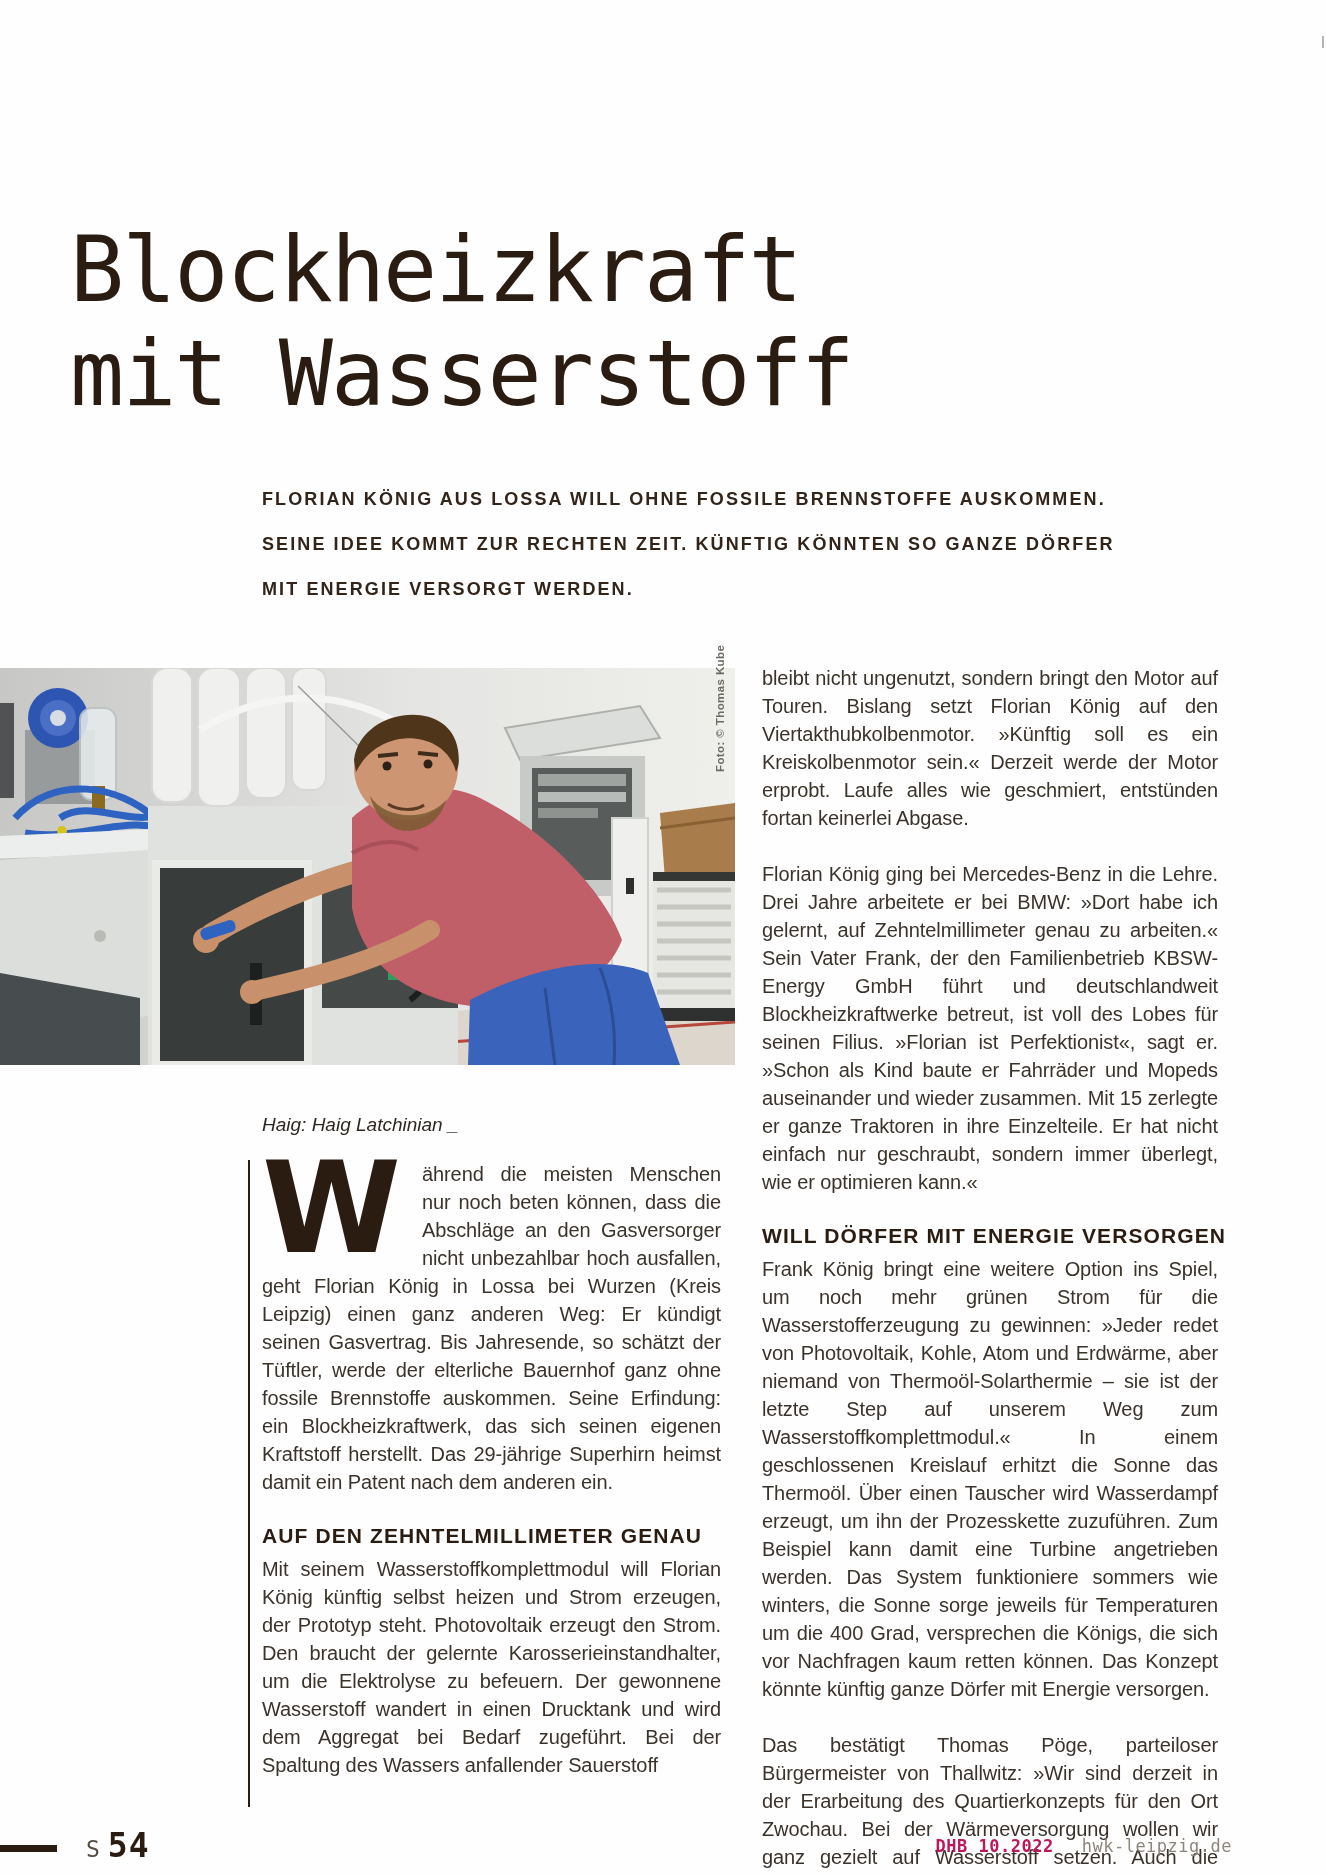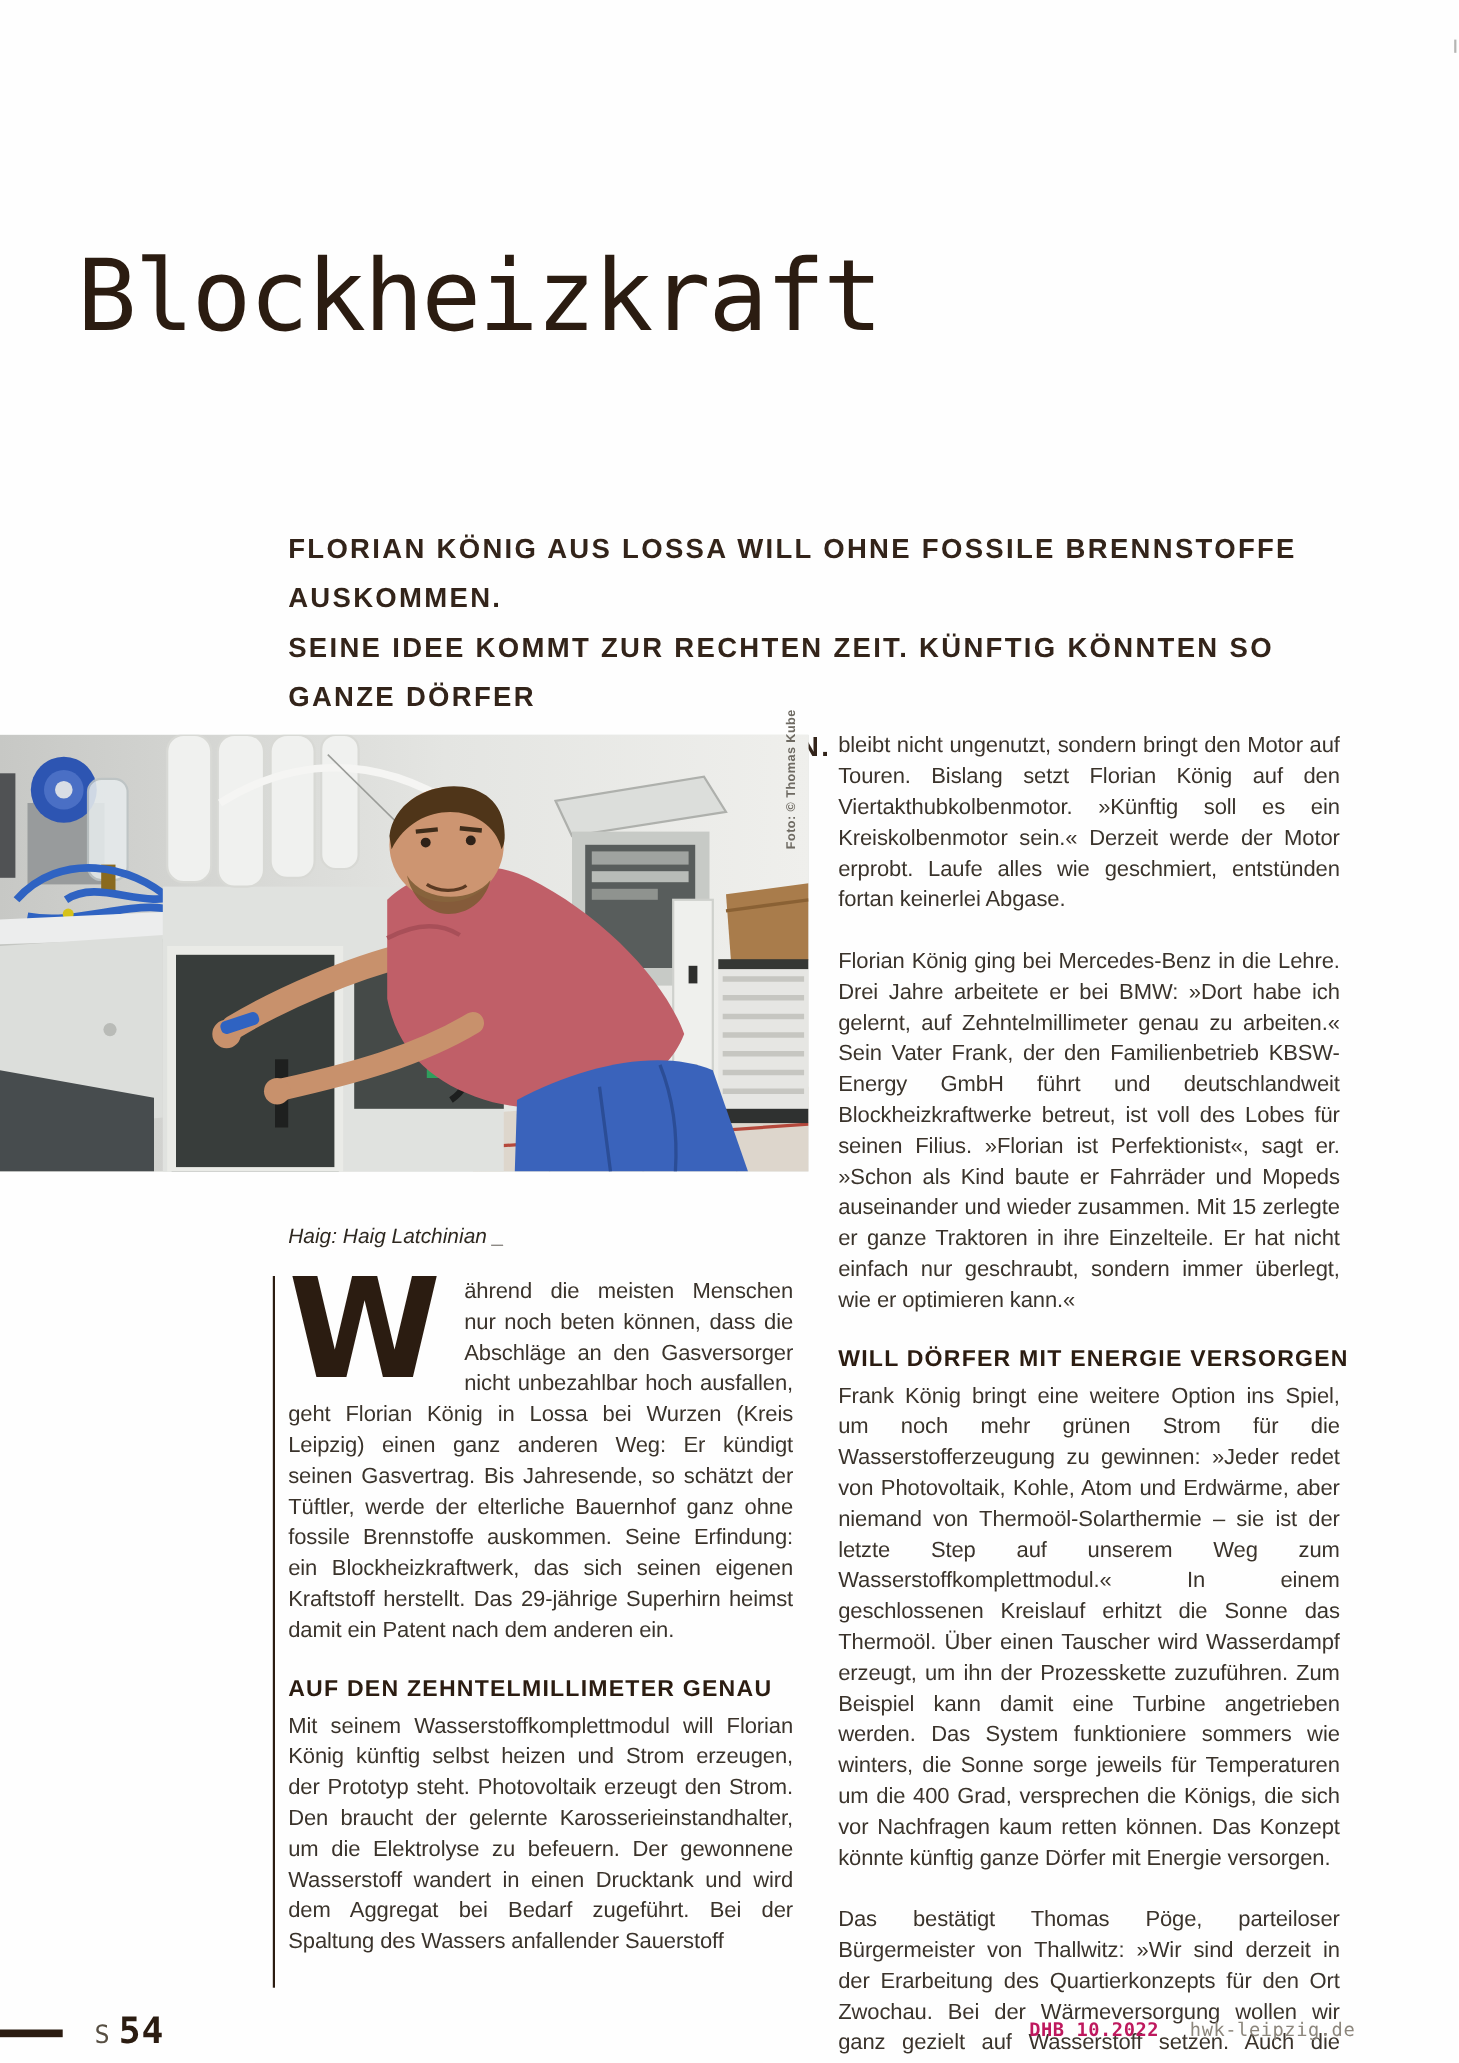--- a/index.html
+++ b/index.html
@@ -5,21 +5,21 @@
   html,body{margin:0;padding:0;background:#ffffff;}
   .page{position:relative;width:1326px;height:1875px;background:#fefefe;overflow:hidden;
         font-family:"Liberation Sans",sans-serif;color:#3a332b;}
 
   
   .headline{position:absolute;left:70px;top:218px;font-family:"DejaVu Sans Mono",monospace;
             font-size:90px;line-height:104px;color:#2b1c11;letter-spacing:-2px;white-space:nowrap;}
 
   
   .standfirst{position:absolute;left:262px;top:477px;width:920px;font-weight:bold;
-              font-size:25px;line-height:45px;letter-spacing:2.1px;color:#33241a;}
+              font-size:18px;line-height:45px;letter-spacing:2.1px;color:#33241a;}
 
   
   .photo{position:absolute;left:0;top:668px;width:735px;height:397px;background:#d8d9d6;}
   .photo svg{display:block;width:100%;height:100%;}
   .photo-credit{position:absolute;left:714px;top:772px;transform-origin:0 0;transform:rotate(-90deg);
                 font-size:11.5px;font-weight:bold;color:#6e6a62;letter-spacing:.4px;white-space:nowrap;}
 
   
   .byline{position:absolute;left:262px;top:1114px;font-size:19px;font-style:italic;color:#2e2820;}
   .byline .name{font-weight:normal;}
@@ -46,20 +46,21 @@
 
   .artifact{position:absolute;left:1322px;top:36px;width:2px;height:12px;background:#b5b5b3;}
 </style>
 </head>
 <body>
 
 <div class="page">
 
   <div class="headline">
     <div>Blockheizkraft</div>
+    <div>mit Wasserstoff</div>
   </div>
 
   <div class="standfirst">
     <div>FLORIAN KÖNIG AUS LOSSA WILL OHNE FOSSILE BRENNSTOFFE AUSKOMMEN.</div>
     <div>SEINE IDEE KOMMT ZUR RECHTEN ZEIT. KÜNFTIG KÖNNTEN SO GANZE DÖRFER</div>
     <div>MIT ENERGIE VERSORGT WERDEN.</div>
   </div>
 
   <div class="photo">
     <svg viewBox="0 0 735 397" preserveAspectRatio="none">

